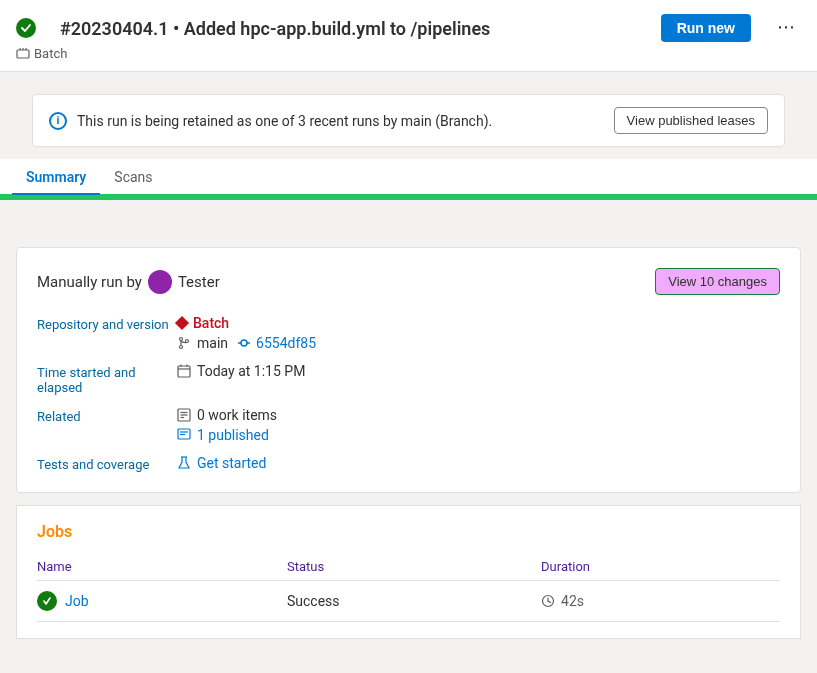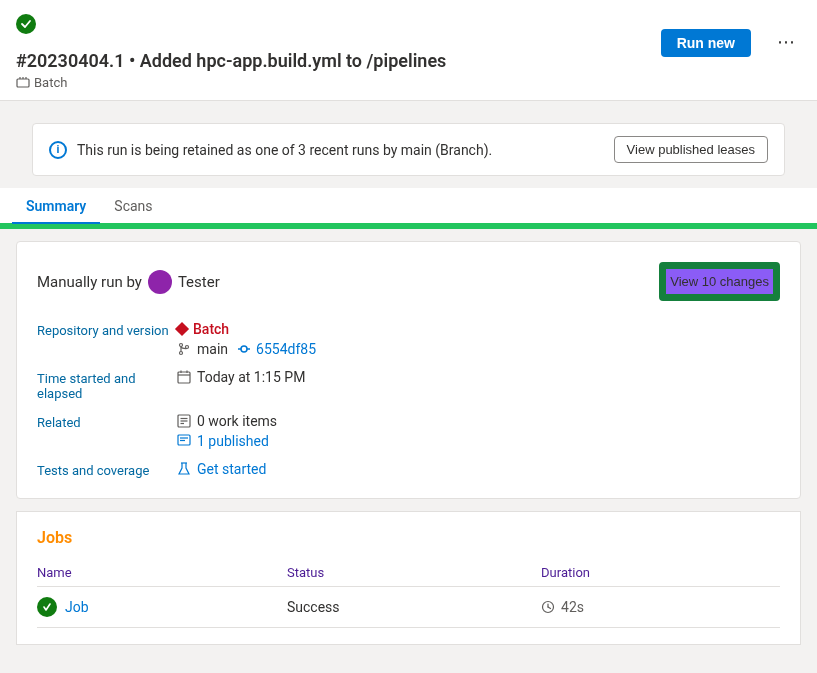--- a/index.html
+++ b/index.html
@@ -20,23 +20,22 @@
       padding: 14px 16px 10px 16px;
       border-bottom: 1px solid #e1dfdd;
     }
     .top-bar-row1 {
       display: flex;
       align-items: center;
       justify-content: space-between;
     }
     .top-bar-left {
       display: flex;
-      align-items: flex-start;
-      gap: 16px;
-      flex-direction: column;
+      align-items: center;
+      gap: 24px;
     }
     .success-icon {
       width: 20px;
       height: 20px;
       border-radius: 50%;
       background: #107c10;
       display: flex;
       align-items: center;
       justify-content: center;
       flex-shrink: 0;
@@ -148,20 +147,21 @@
       padding: 12px 16px;
       display: flex;
       flex-direction: column;
       gap: 12px;
     }
     .card {
       background: #fff;
       border: 1px solid #e1dfdd;
       border-radius: 4px;
       padding: 20px;
+      margin-top: 35px;
     }
     .manually-run-row {
       display: flex;
       align-items: center;
       justify-content: space-between;
       margin-bottom: 20px;
     }
     .manually-run-left {
       display: flex;
       align-items: center;
@@ -170,23 +170,23 @@
       color: #323130;
     }
     .user-avatar {
       width: 24px;
       height: 24px;
       border-radius: 50%;
       background: #8e24aa;
       flex-shrink: 0;
     }
     .view-changes-btn {
-      background: #8b5cf6;
-      border: 7px solid #15803d;
-      padding: 5px 4px;
+      background: #f0abfc;
+      border: 1px solid #15803d;
+      padding: 5px 12px;
       border-radius: 4px;
       font-size: 13px;
       cursor: pointer;
       color: #323130;
     }
     .details-grid {
       display: grid;
       grid-template-columns: 140px 1fr;
       row-gap: 12px;
     }

